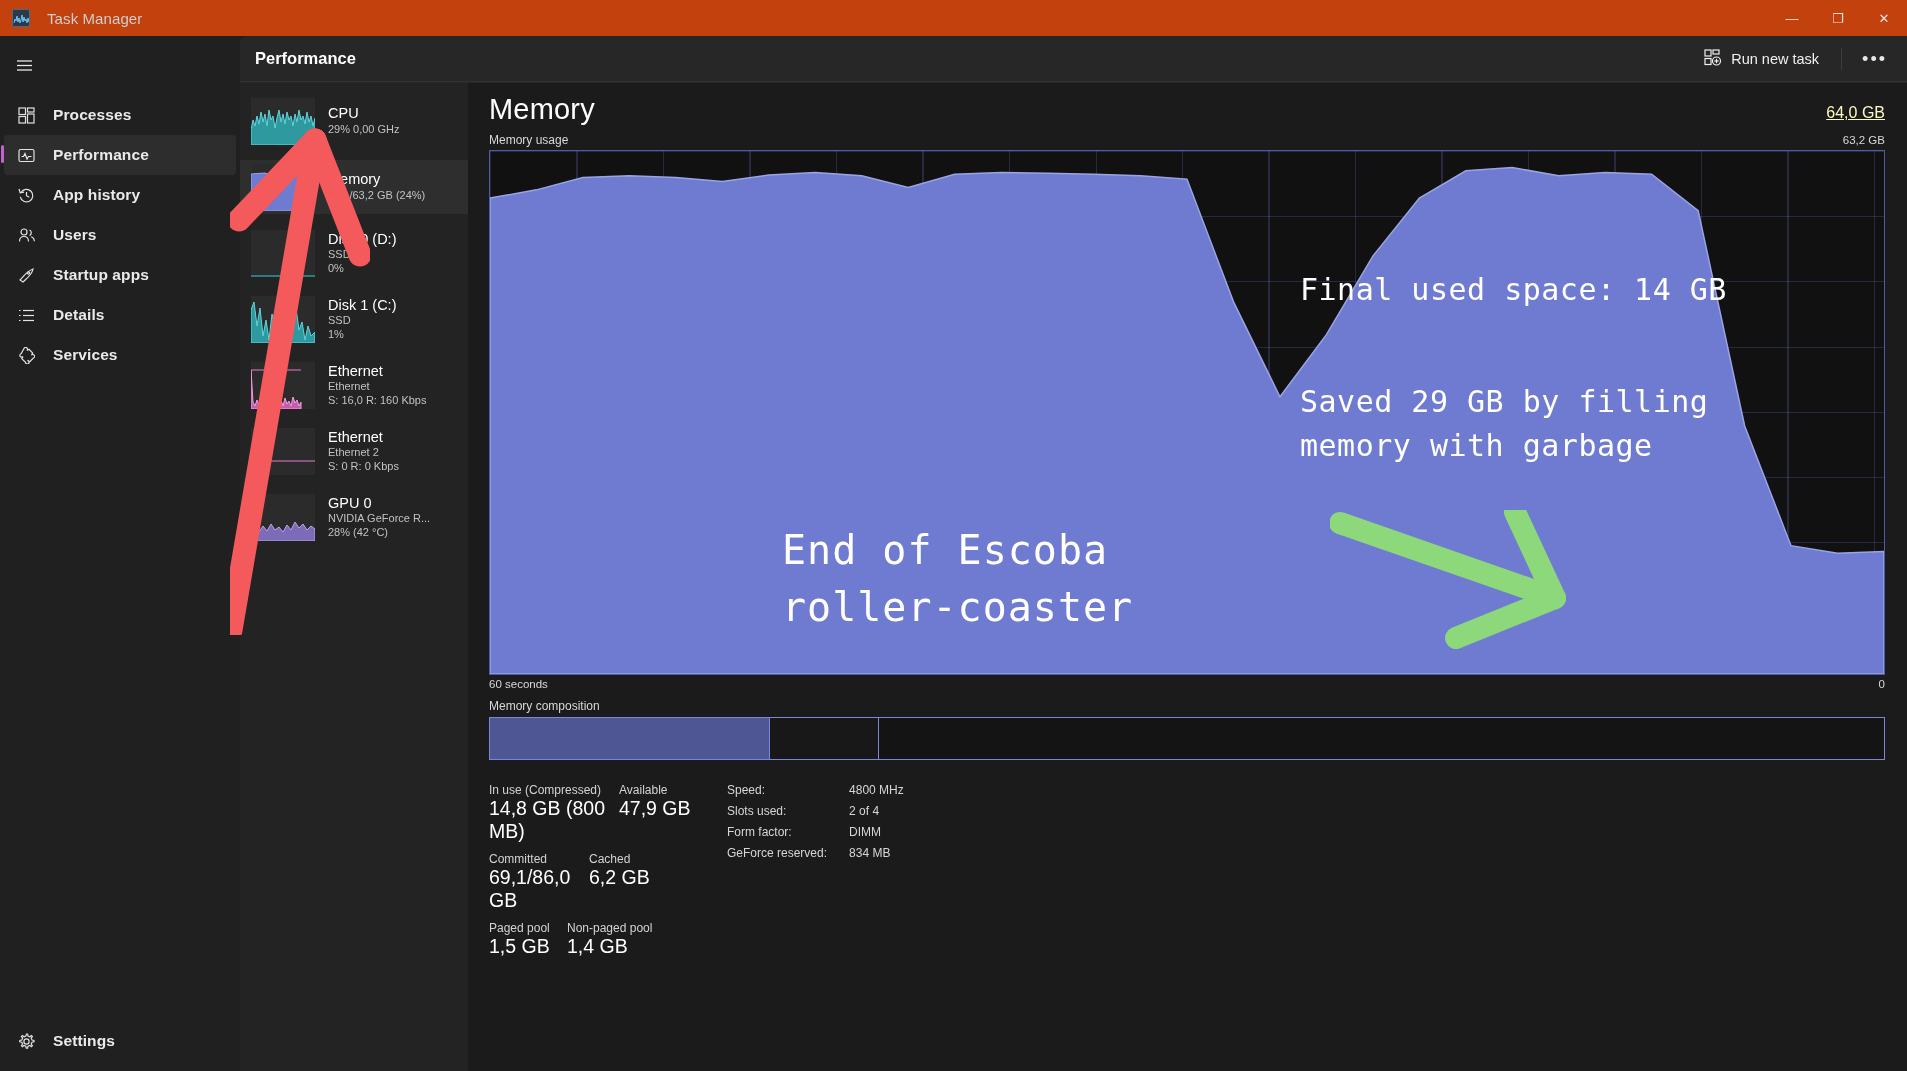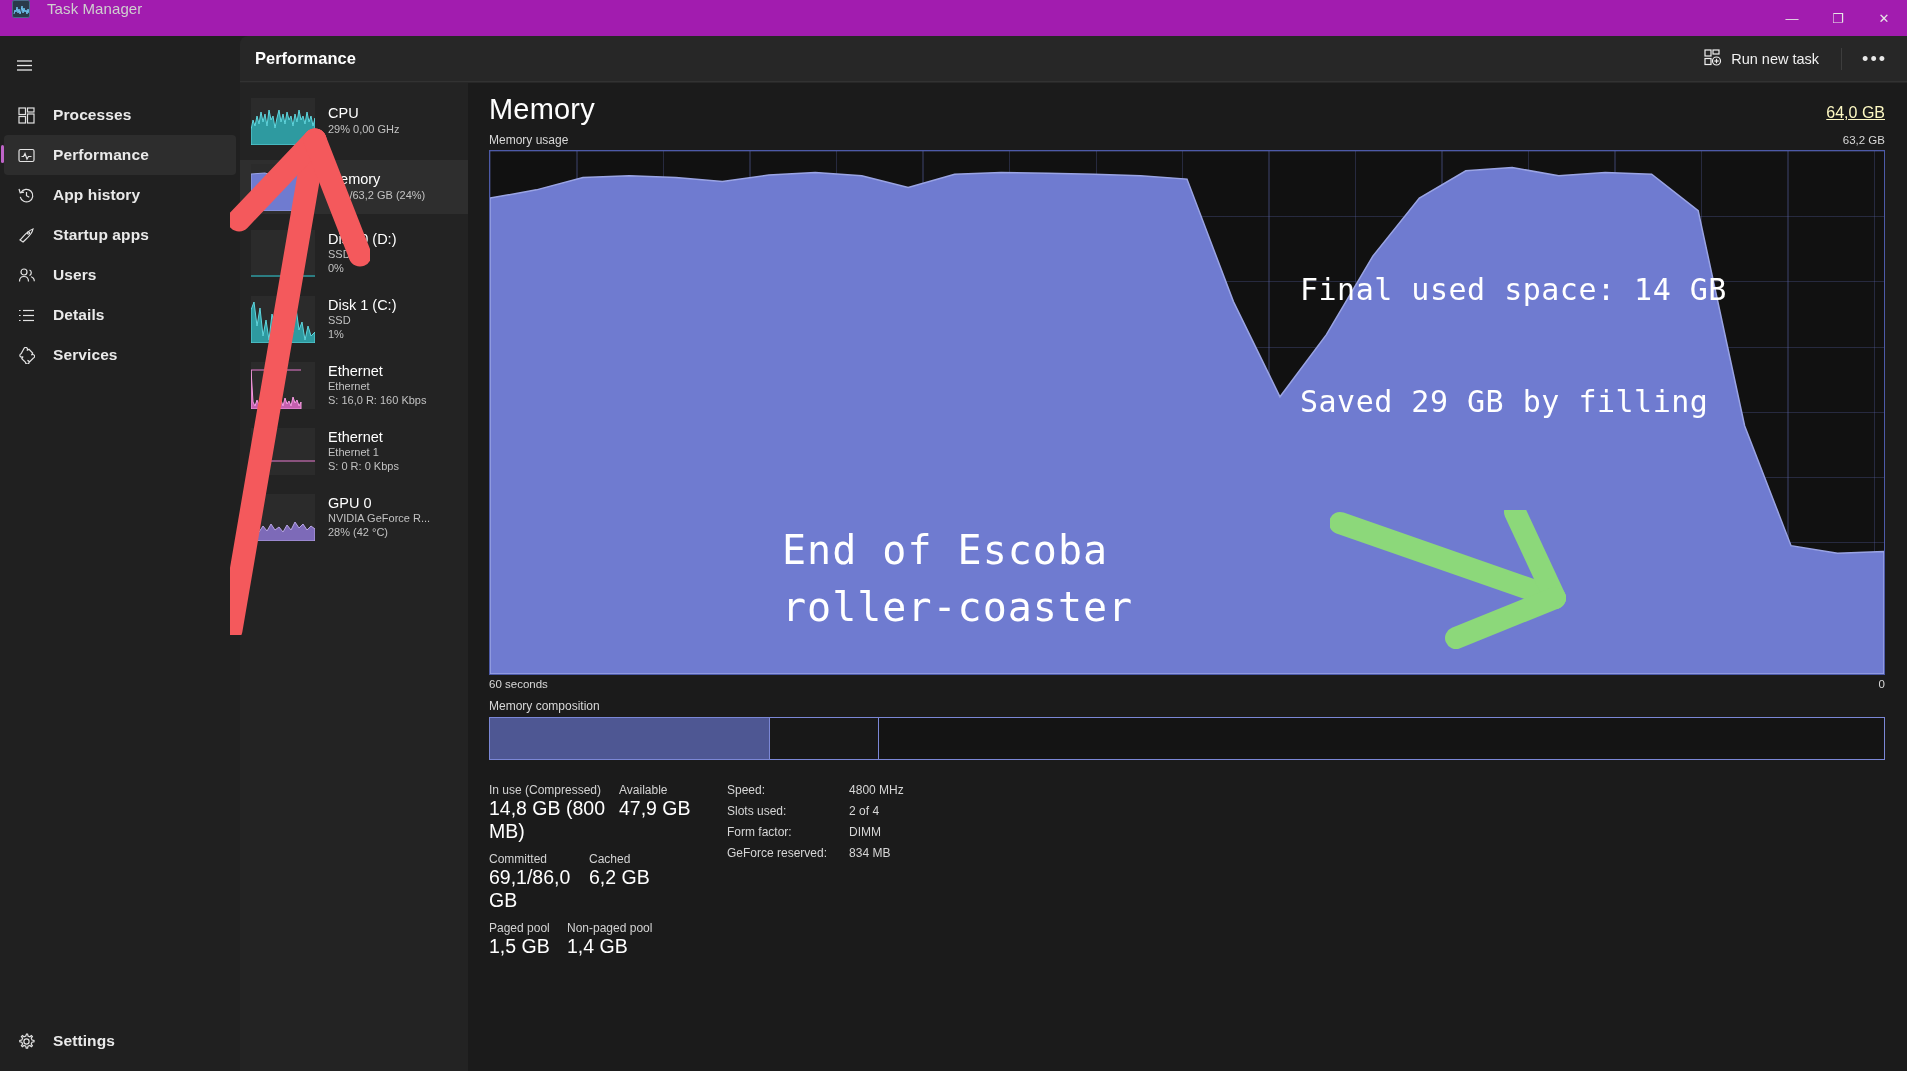--- a/index.html
+++ b/index.html
@@ -12,22 +12,22 @@
   #app {
     position: relative;
     width: 1907px; height: 1071px;
     background: #202020;
     color: #ffffff;
   }
 
   
   #titlebar {
     position: absolute; top: 0; left: 0; width: 1907px; height: 36px;
-    background: #a21caf;
-    display: flex; 
+    background: #c2410c;
+    display: flex; align-items: center;
   }
   #app-icon {
     width: 18px; height: 18px; margin-left: 12px;
     background: #2a3a4a; border: 1px solid #4a6a8a; border-radius: 2px;
     position: relative; overflow: hidden;
   }
   #app-icon svg { position: absolute; left: 0; top: 2px; }
   #app-title {
     margin-left: 17px; font-size: 15px; color: #cfcfcf; letter-spacing: .1px;
   }
@@ -231,42 +231,42 @@
                 <polyline points="1,2 2.2,5.8 6,5.2"></polyline>
             <polyline points="8.5,5 8.5,8.7 11.3,10.3"></polyline>
               </g>
             </svg>
         </span>
         <span class="lbl">App history</span>
       </div>
 
       <div class="navitem">
         <span class="ico">
-          <svg width="17" height="17" viewBox="0 0 17 17">
-              <g fill="none" stroke="#e2e2e2" stroke-width="1.2">
-            <path d="M2 13 C5 10 9 4 15 2 C14 8 8 12 5 15 Z"></path>
-                <circle cx="10.5" cy="6" r="1.1"></circle>
-              </g>
-            </svg>
-        </span>
-        <span class="lbl">Startup apps</span>
-      </div>
-
-      <div class="navitem">
-        <span class="ico">
           <svg width="18" height="17" viewBox="0 0 18 17">
               <g fill="none" stroke="#e2e2e2" stroke-width="1.2">
             <circle cx="6" cy="5" r="3"></circle>
                 <path d="M1.5 14.5 C1.5 11 3.5 9.5 6 9.5 C8.5 9.5 10.5 11 10.5 14.5"></path>
             <path d="M11.5 3 A3 3 0 0 1 11.5 8.5"></path>
                 <path d="M13 9.8 C15 10.4 16.3 11.9 16.3 14.3"></path>
               </g>
             </svg>
         </span>
         <span class="lbl">Users</span>
+      </div>
+
+      <div class="navitem">
+        <span class="ico">
+          <svg width="17" height="17" viewBox="0 0 17 17">
+              <g fill="none" stroke="#e2e2e2" stroke-width="1.2">
+            <path d="M2 13 C5 10 9 4 15 2 C14 8 8 12 5 15 Z"></path>
+                <circle cx="10.5" cy="6" r="1.1"></circle>
+              </g>
+            </svg>
+        </span>
+        <span class="lbl">Startup apps</span>
       </div>
 
       <div class="navitem">
         <span class="ico">
           <svg width="17" height="17" viewBox="0 0 17 17">
               <g stroke="#e2e2e2" stroke-width="1.2">
             <line x1="1" y1="3.5" x2="2.6" y2="3.5"></line>
                 <line x1="5" y1="3.5" x2="16" y2="3.5"></line>
             <line x1="1" y1="8.5" x2="2.6" y2="8.5"></line>
                 <line x1="5" y1="8.5" x2="16" y2="8.5"></line>
@@ -395,21 +395,21 @@
       </div>
 
       <div class="res-row">
         <div class="res-thumb">
           <svg width="64" height="47" viewBox="0 0 64 47" preserveAspectRatio="none">
             <line x1="0" y1="33" x2="64" y2="33" stroke="#e87ad0" stroke-width="1"></line>
           </svg>
         </div>
         <div class="res-text">
           <div class="res-title">Ethernet</div>
-          <div class="res-sub">Ethernet 1</div>
+          <div class="res-sub">Ethernet 2</div>
           <div class="res-sub">S: 0 R: 0 Kbps</div>
         </div>
       </div>
 
       <div class="res-row">
         <div class="res-thumb">
           <svg width="64" height="47" viewBox="0 0 64 47" preserveAspectRatio="none">
             <path d="M0,47 L0,36 4,34 8,38 12,32 16,37 20,30 24,36 28,33 32,38 36,31 40,36 44,28 48,34 52,30 56,36 60,32 64,35 64,47 Z" fill="#7d6ab8" stroke="#b9a6e6" stroke-width="1"></path>
           </svg>
         </div>
@@ -502,21 +502,21 @@
             </tr>
           </tbody>
             </table>
         </div>
       </div>
     </div>
   </div>
 
   <div id="anno-final" class="anno">Final used space: 14 GB</div>
 
-  <div id="anno-saved" class="anno"><span>Saved 29 GB by filling</span><br></div>
+  <div id="anno-saved" class="anno"><span>Saved 29 GB by filling</span><br><span>memory with garbage</span></div>
 
   <div id="anno-end" class="anno"><span>End of Escoba</span><br><span>roller-coaster</span></div>
 
 
   <div id="arrow-red">
     <svg width="140" height="510" viewBox="0 0 140 510" aria-hidden="true">
       <g stroke="#f4595c" stroke-width="23" stroke-linecap="round" fill="none">
         <line x1="1" y1="505" x2="85" y2="15"></line>
         <line x1="85" y1="15" x2="9" y2="95"></line>
         <line x1="85" y1="15" x2="130" y2="130"></line>

